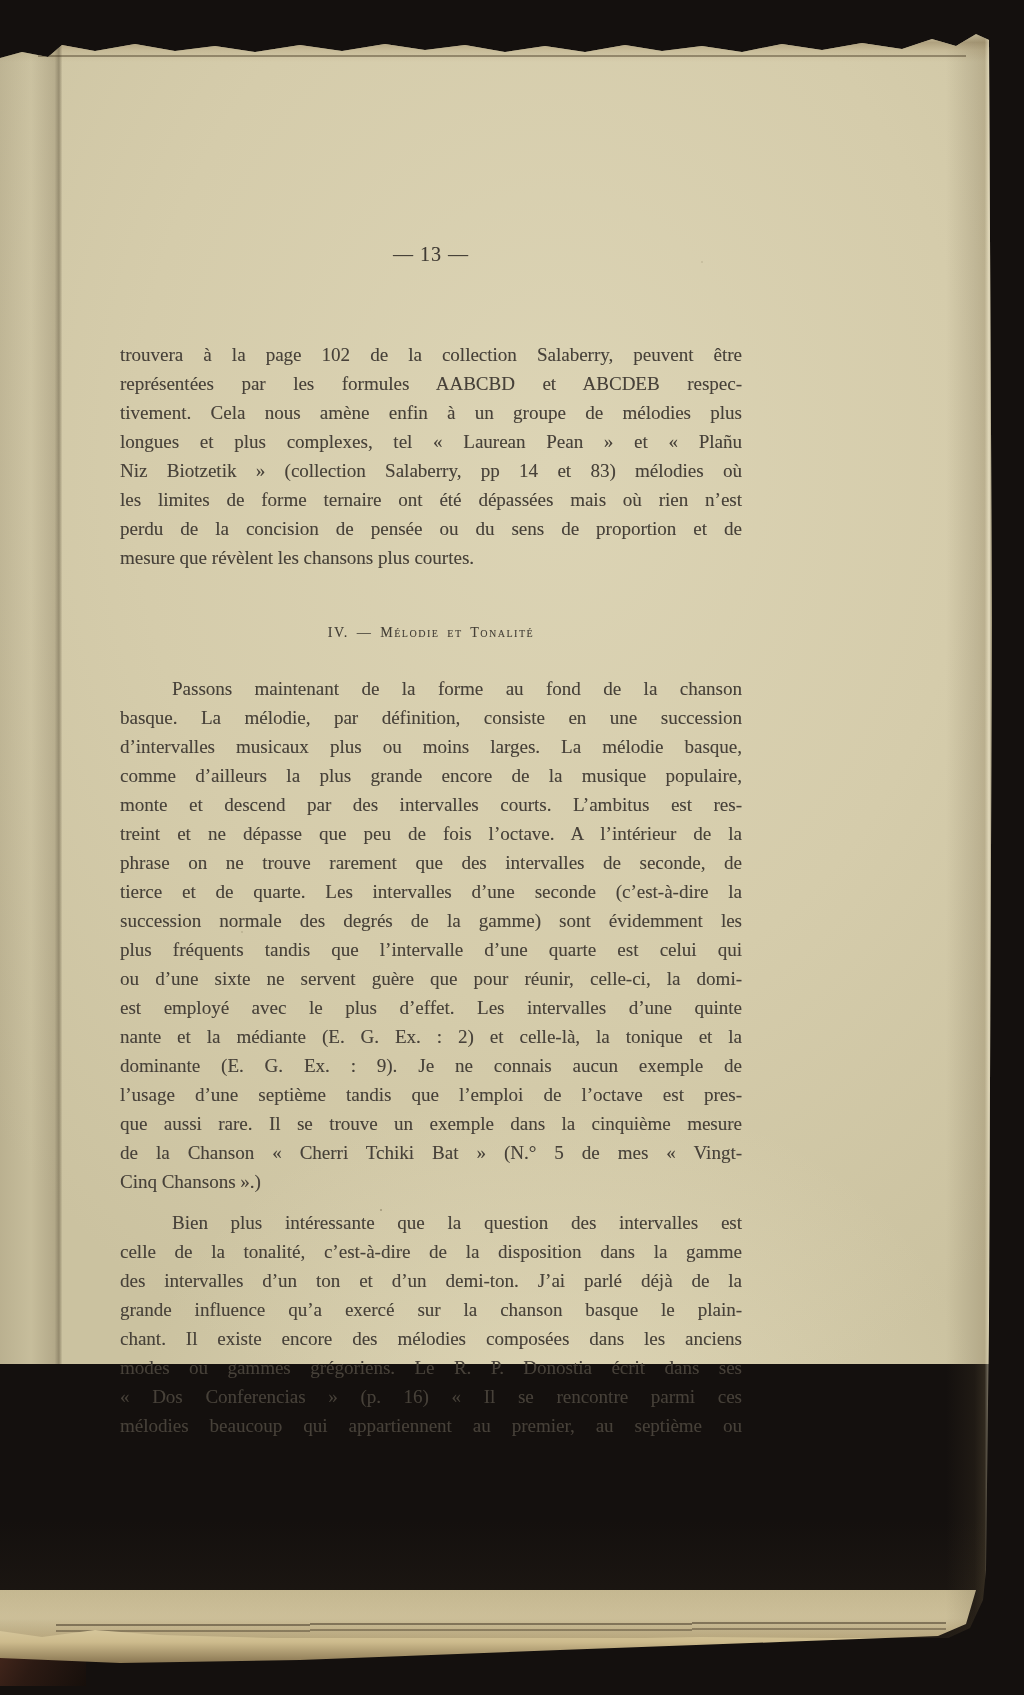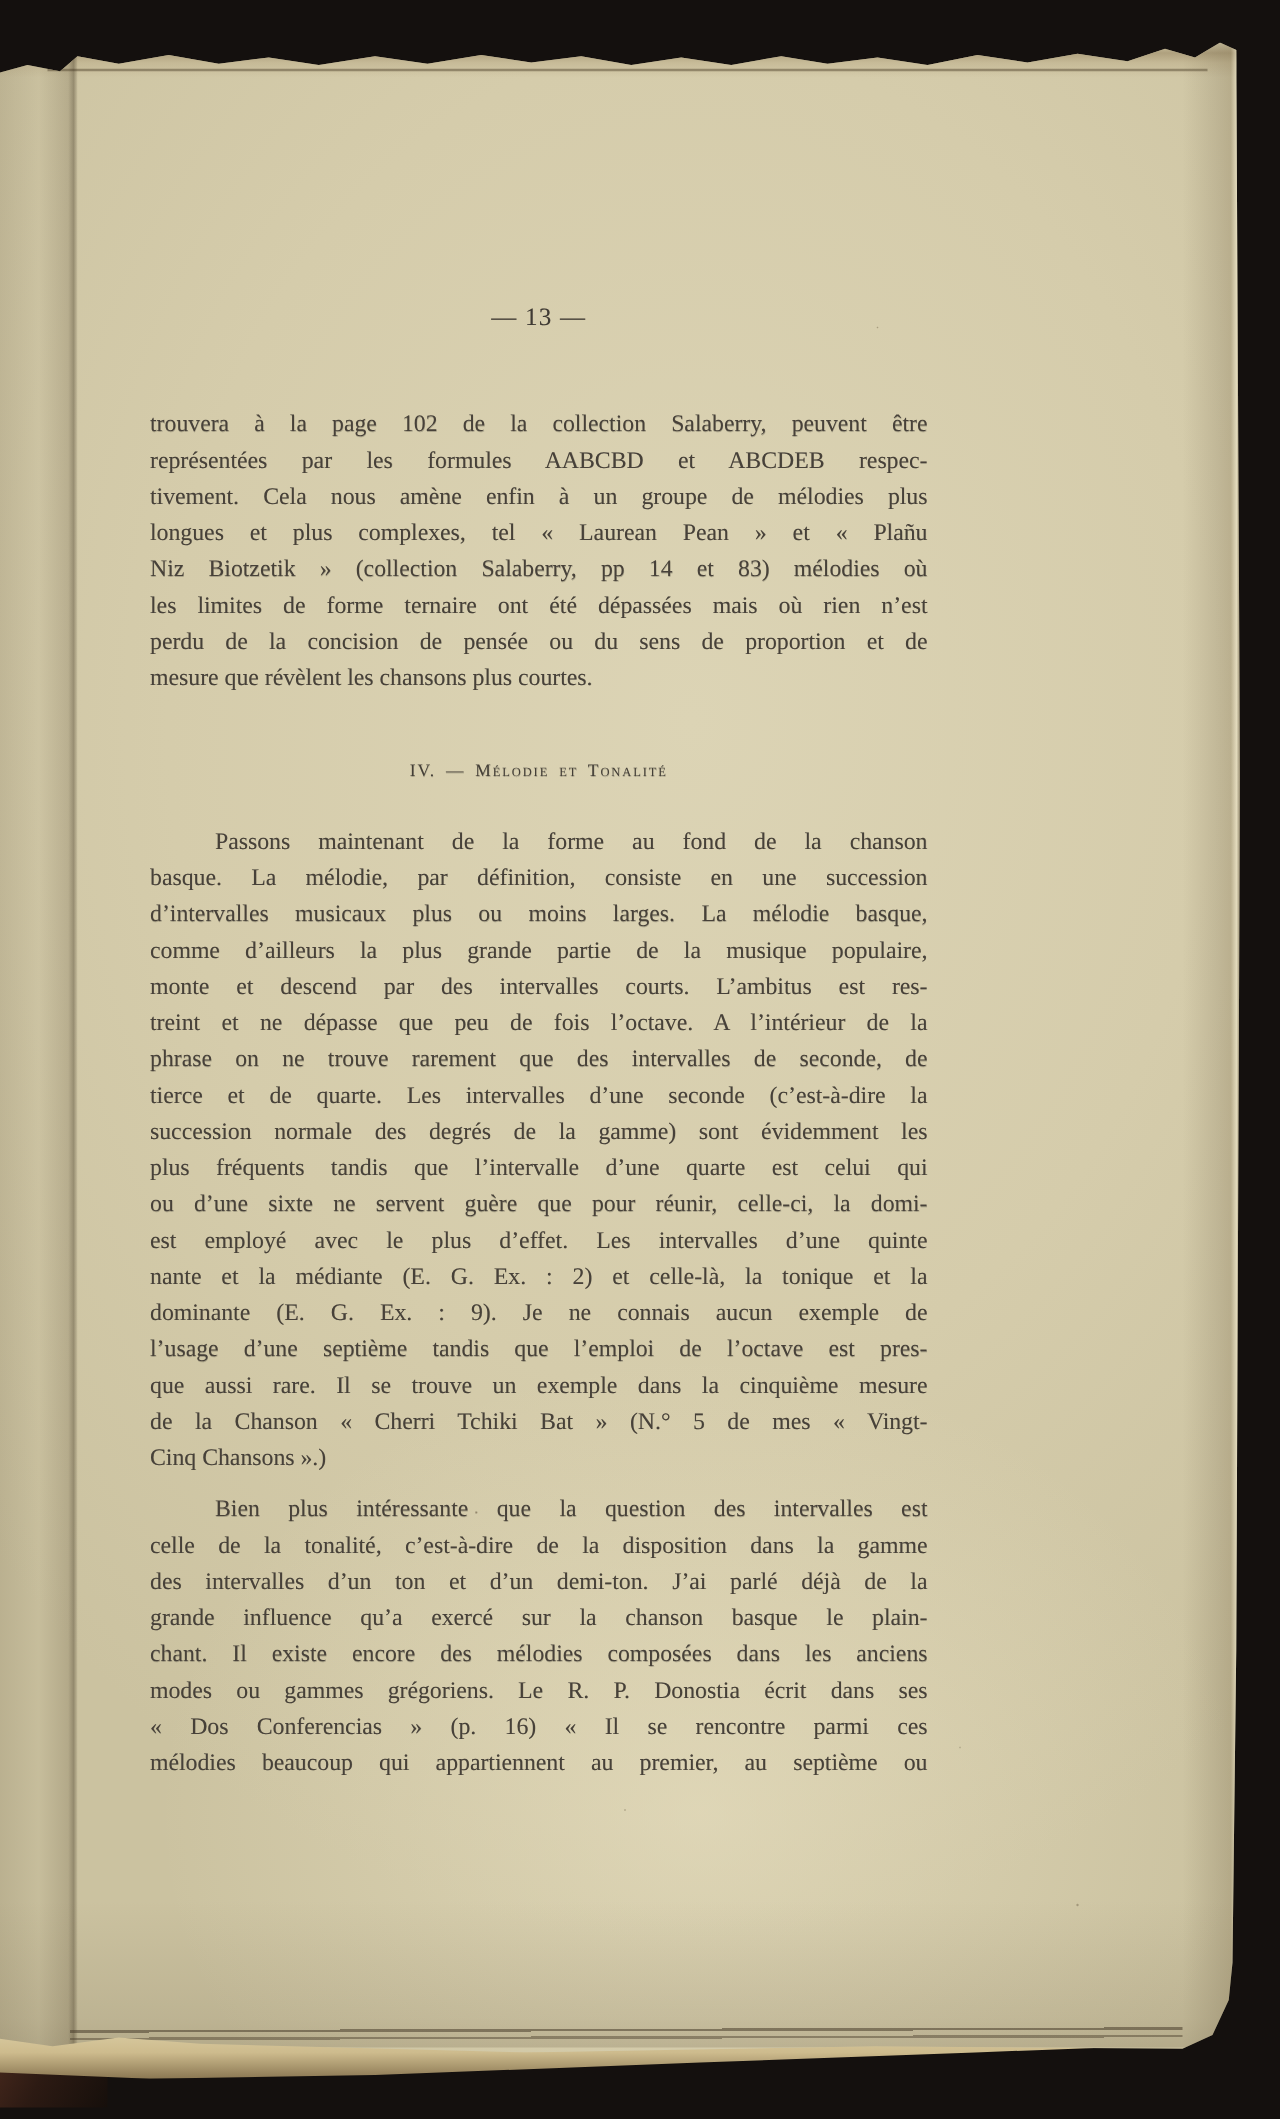--- a/index.html
+++ b/index.html
@@ -21,21 +21,21 @@
   }
   
   .spine{
     position:absolute;left:0;top:1628px;width:86px;height:58px;
     background:linear-gradient(120deg,#4a2a1e 0%,#2c1a13 45%,#160f0b 100%);
     z-index:1;
   }
 
   
   .paper{
-    position:absolute;left:0;top:0;width:1024px;height:1695px;
+    position:absolute;left:0;top:0;width:1024px;height:1364px;
     background:
       radial-gradient(ellipse 620px 520px at 560px 1450px, rgba(236,228,198,0.55) 0%, rgba(236,228,198,0) 70%),
       radial-gradient(ellipse 760px 980px at 54% 34%, #dcd4b5 0%, #d5ccab 55%, #cbc2a0 100%);
     clip-path:polygon(
       0 58px,22px 52px,48px 57px,62px 45px,95px 51px,135px 44px,175px 51px,215px 46px,
       255px 52px,300px 45px,342px 51px,385px 44px,425px 50px,465px 45px,505px 52px,
       545px 46px,585px 52px,625px 45px,662px 51px,702px 46px,742px 52px,782px 44px,
       822px 50px,862px 43px,902px 49px,932px 39px,956px 46px,976px 34px,989px 40px,
       992px 620px,989px 1320px,986px 1570px,983px 1600px,970px 1628px,946px 1639px,
       700px 1637px,420px 1642px,160px 1635px,95px 1630px,42px 1637px,0 1631px);
@@ -97,21 +97,21 @@
     position:absolute;left:120px;top:240px;width:622px;
     color:#474139;
     font-size:19px;line-height:29px;
     text-shadow:0.25px 0.25px 0 rgba(71,65,57,0.3);
   }
   .pagenum{
     text-align:center;font-size:20px;line-height:29px;color:#403b34;
     letter-spacing:1px;
   }
   .para{margin:0;}
-  .para-1{margin-top:56px;}
+  .para-1{margin-top:71px;}
   .heading{
     margin:45px 0 0 0;font-weight:normal;
     text-align:center;font-variant:small-caps;
     font-size:14px;line-height:32px;letter-spacing:1.5px;word-spacing:3px;
     color:#443f37;
   }
   .para-2{margin-top:25px;}
   .para-3{margin-top:12px;}
   .line{text-align:justify;text-align-last:justify;}
   .line.last{text-align-last:left;}
@@ -145,21 +145,21 @@
           <div class="line">perdu de la concision de pensée ou du sens de proportion et de</div>
           <div class="line last">mesure que révèlent les chansons plus courtes.</div>
         </div>
 
       <h2 class="heading">IV. — Mélodie et Tonalité</h2>
 
       <div class="para para-2 indent">
           <div class="line">Passons maintenant de la forme au fond de la chanson</div>
           <div class="line">basque. La mélodie, par définition, consiste en une succession</div>
           <div class="line">d’intervalles musicaux plus ou moins larges. La mélodie basque,</div>
-          <div class="line">comme d’ailleurs la plus grande partie de la musique populaire,</div>
+          <div class="line">comme d’ailleurs la plus grande encore de la musique populaire,</div>
           <div class="line">monte et descend par des intervalles courts. L’ambitus est res-</div>
           <div class="line">treint et ne dépasse que peu de fois l’octave. A l’intérieur de la</div>
           <div class="line">phrase on ne trouve rarement que des intervalles de seconde, de</div>
           <div class="line">tierce et de quarte. Les intervalles d’une seconde (c’est-à-dire la</div>
           <div class="line">succession normale des degrés de la gamme) sont évidemment les</div>
           <div class="line">plus fréquents tandis que l’intervalle d’une quarte est celui qui</div>
           <div class="line">ou d’une sixte ne servent guère que pour réunir, celle-ci, la domi-</div>
           <div class="line">est employé avec le plus d’effet. Les intervalles d’une quinte</div>
           <div class="line">nante et la médiante (E. G. Ex. : 2) et celle-là, la tonique et la</div>
           <div class="line">dominante (E. G. Ex. : 9). Je ne connais aucun exemple de</div>

